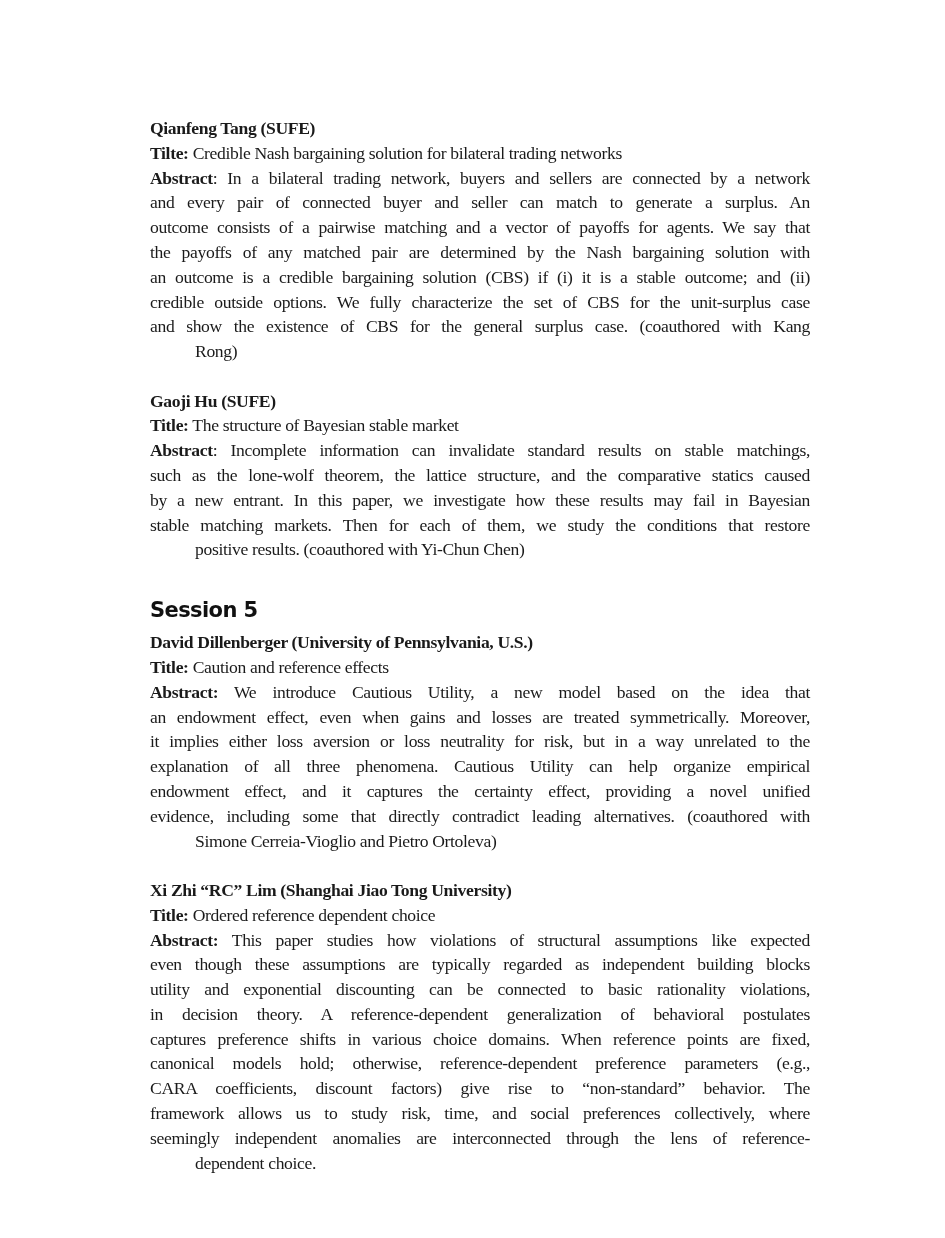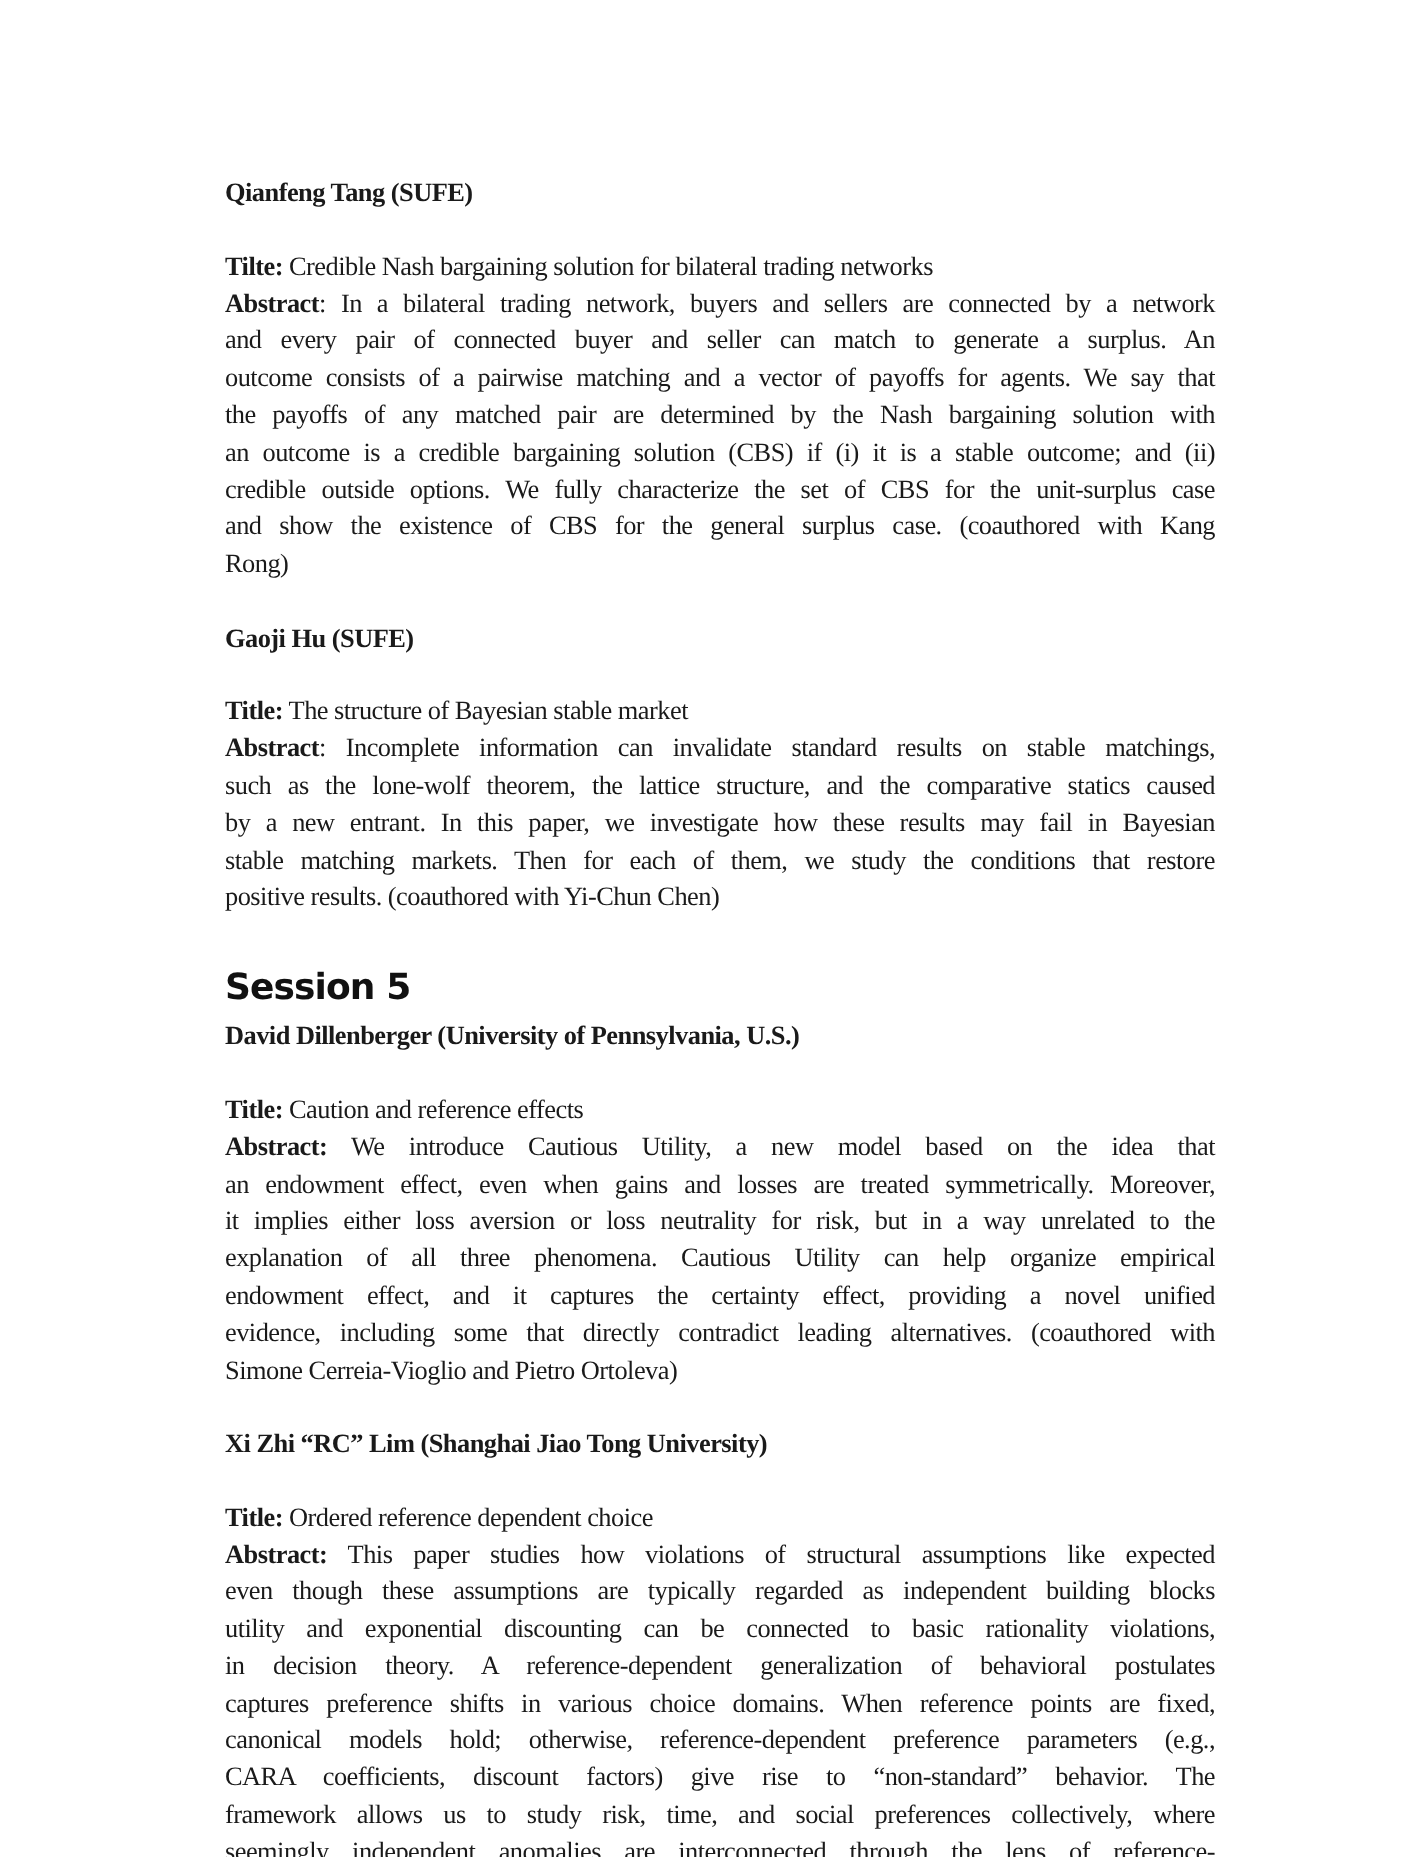--- a/index.html
+++ b/index.html
@@ -12,34 +12,35 @@
       font-family: "Liberation Serif", serif;
       font-size: 17.6px;
       line-height: 24.8px;
       color: #1a1a1a;
       letter-spacing: -0.35px;
       word-spacing: 0px;
     }
     .entry { margin: 0; }
     .entry + .entry { margin-top: 24.6px; }
     .author { font-weight: bold; display: block; }
-    .line { display: block; margin-top: 24px; }
+    .line { display: block; }
     .label { font-weight: bold; }
     .abstract-line {
       display: block;
       text-align: justify;
       text-align-last: justify;
     }
     .abstract-line.last {
       text-align-last: left;
+      margin-left: 45px;
     }
     .session-heading {
       font-family: "DejaVu Sans", sans-serif;
       font-weight: bold;
-      font-size: 24px;
+      font-size: 21px;
       line-height: 28px;
       letter-spacing: -0.6px;
       color: #111;
       margin: 34px 0 6px 0;
     }
   </style>
 </head>
 <body>
 
 <div class="page">

